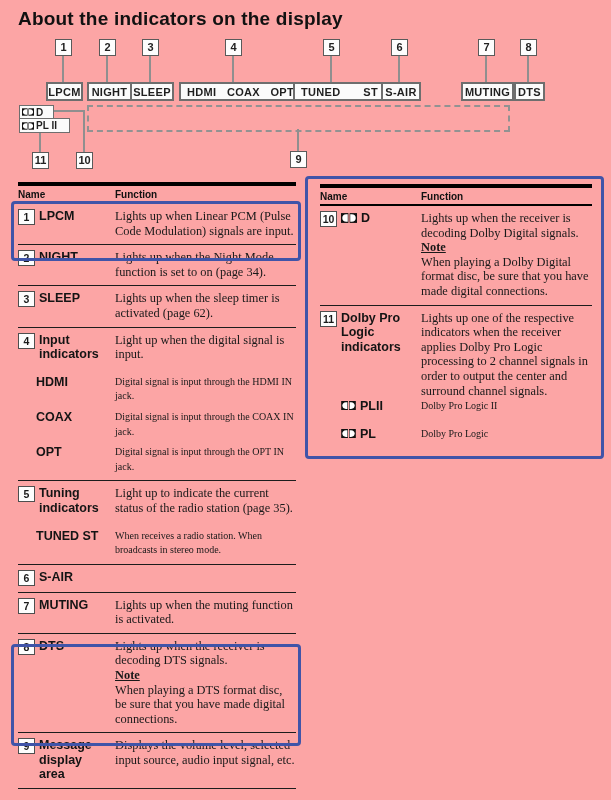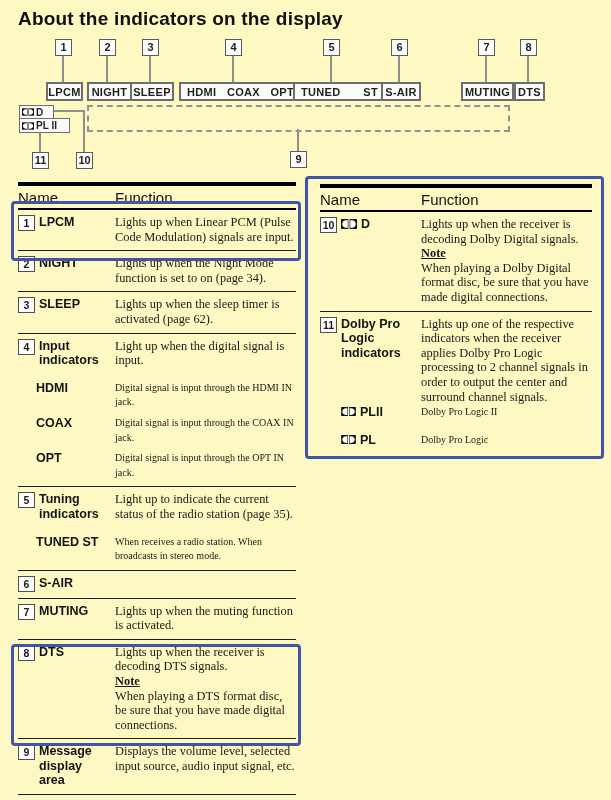--- a/index.html
+++ b/index.html
@@ -1,17 +1,17 @@
 <!DOCTYPE html>
 <html><head>
 <meta charset="utf-8">
 <style>
   html,body{margin:0;padding:0;}
   body{background:#ffffff;}
-  .page{position:relative;width:611px;height:800px;background:#fef9c3;overflow:hidden;
+  .page{position:relative;width:611px;height:800px;background:#fca5a5;overflow:hidden;
         font-family:"Liberation Sans","DejaVu Sans",sans-serif;color:#161616;}
   .title{position:absolute;left:18px;top:8px;font-size:19px;font-weight:700;letter-spacing:0.2px;color:#111;}
 
   
   .numbox{position:absolute;width:15px;height:15px;border:1.5px solid #5a5a5a;background:#fdfdfd;
           font-size:11px;font-weight:700;text-align:center;line-height:15px;color:#222;z-index:3;}
   .vline{position:absolute;width:1.5px;background:#8f8f8f;z-index:1;}
   .hline{position:absolute;height:1.5px;background:#8f8f8f;z-index:1;}
   .ind{position:absolute;height:15px;border:2px solid #6e6e6e;background:#fbfbfb;
        display:flex;align-items:center;justify-content:center;
@@ -19,21 +19,21 @@
   .ind.spread{justify-content:space-between;padding:0 6px;}
   .dashedbox{position:absolute;border:2px dashed #929292;background:transparent;z-index:0;}
   .dbox{position:absolute;border:1.5px solid #6e6e6e;background:#fbfbfb;display:flex;align-items:center;
         gap:2px;padding:0 2px;font-size:10px;font-weight:700;color:#1f1f1f;z-index:2;}
   .dolby svg{display:block;}
 
   
   .tbl{position:absolute;}
   .tbar{height:4px;background:#000;}
   .thead{display:flex;padding:3px 0 2px;border-bottom:2px solid #000;}
-  .thead div{font-size:15px;font-weight:400;color:#111;}
+  .thead div{font-size:10px;font-weight:700;color:#111;}
   .trow{display:flex;border-bottom:1px solid #1c1c1c;padding:5px 0 6px;}
   .lt .trow:last-child{border-bottom:1.5px solid #1c1c1c;}
   .rt .trow:last-child{border-bottom:none;}
   .ncell{flex:none;display:flex;align-items:flex-start;gap:4px;}
   .lt .ncell,.lt .nh{width:97px;}
   .rt .ncell,.rt .nh{width:101px;}
   .fcell,.fh{flex:1;}
   .numsq{flex:none;min-width:13px;height:14px;padding:0 1px;border:1.5px solid #4e4e4e;
          font-size:10.5px;font-weight:700;text-align:center;line-height:14px;color:#1a1a1a;background:#fdfdfd;}
   .nname{font-size:12.5px;font-weight:700;line-height:14.5px;color:#141414;width:72px;}

